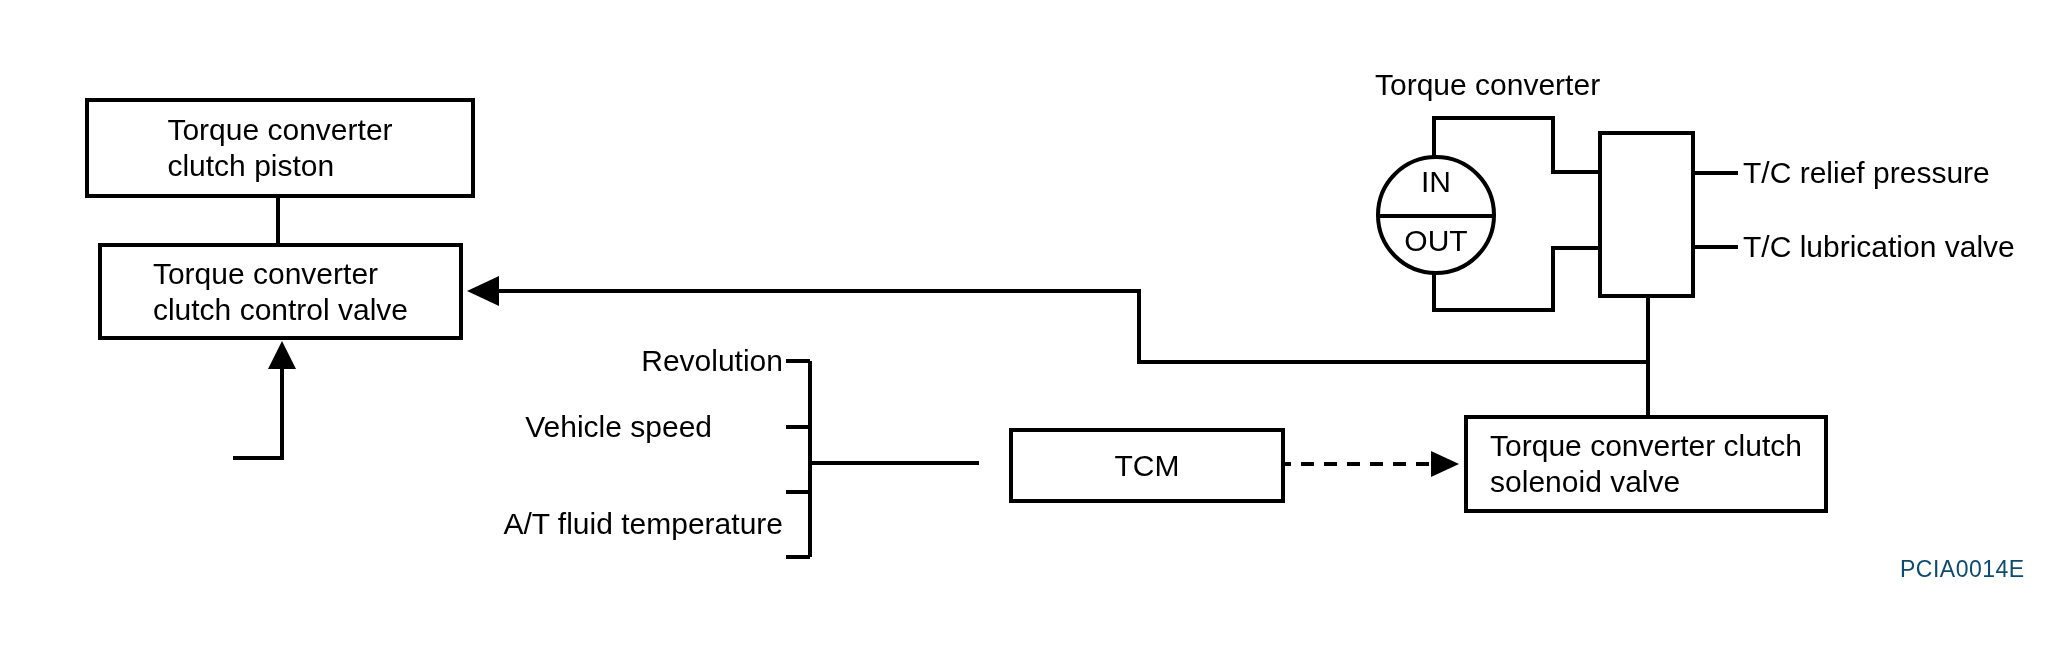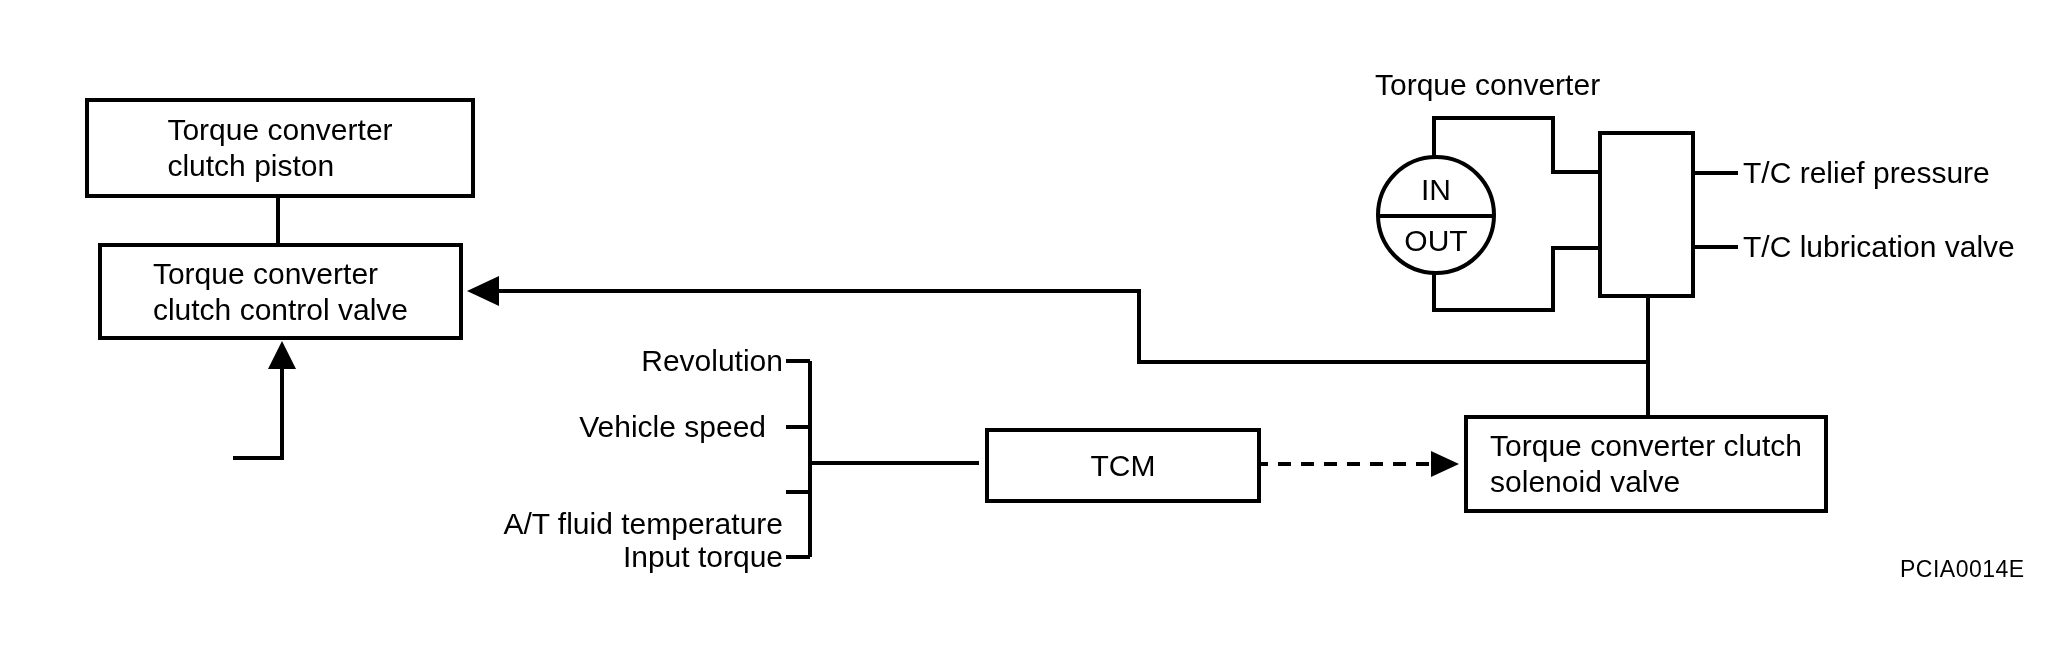--- a/index.html
+++ b/index.html
@@ -77,21 +77,21 @@
     font-size: 30px;
     line-height: 34px;
   }
   .figure-id {
     position: absolute;
     left: 1900px;
     top: 556px;
     font-size: 23px;
     line-height: 26px;
     letter-spacing: 0.5px;
-    color: #000000;
+    color: #0c4a6e;
     white-space: nowrap;
   }
 </style>
 </head>
 <body>
 
 <div class="canvas">
 
   <svg class="wires" viewBox="0 0 2062 651" xmlns="http://www.w3.org/2000/svg">
     <g stroke="#000000" stroke-width="4" fill="none">
@@ -120,45 +120,44 @@
     </div>
   </div>
 
   <div class="box" style="left:98px; top:243px; width:365px; height:97px;">
     <div class="blk">
       <div>Torque converter</div>
       <div>clutch control valve</div>
     </div>
   </div>
 
-  <div class="box" style="left:985px; top:428px; width:276px; height:75px;">
+  <div class="box" style="left:1009px; top:428px; width:276px; height:75px;">
     <div class="single">TCM</div>
   </div>
 
   <div class="box" style="left:1464px; top:415px; width:364px; height:98px;">
     <div class="blk">
       <div>Torque converter clutch</div>
       <div>solenoid valve</div>
     </div>
   </div>
 
   <div class="box" style="left:1598px; top:131px; width:97px; height:167px;"></div>
 
   <div class="circle"></div>
   <div class="circle-divider"></div>
-  <div class="io-label" style="top:173px;">IN</div>
+  <div class="io-label" style="top:165px;">IN</div>
   <div class="io-label" style="top:224px;">OUT</div>
 
   <div class="lbl" style="left:1375px; top:67px;">Torque converter</div>
 
   <div class="lbl" style="left:1743px; top:155px;">T/C relief pressure</div>
 
   <div class="lbl" style="left:1743px; top:229px;">T/C lubrication valve</div>
 
   <div class="lbl right" style="right:1279px; top:343px;text-align:center;">Revolution</div>
-  <div class="lbl right" style="right:1296px; top:409px;margin-left:20px;">Vehicle speed</div>
+  <div class="lbl right" style="right:1350px; top:409px;margin-left:20px;">Vehicle speed</div>
   <div class="lbl right" style="right:1279px; top:474px;margin-top:32px;">A/T fluid temperature</div>
-  <div class="lbl right" style="right:1279px; top:539px;">Input torque</div>
 
 
   <div class="figure-id">PCIA0014E</div>
 
 </div>
 
 </body></html>

